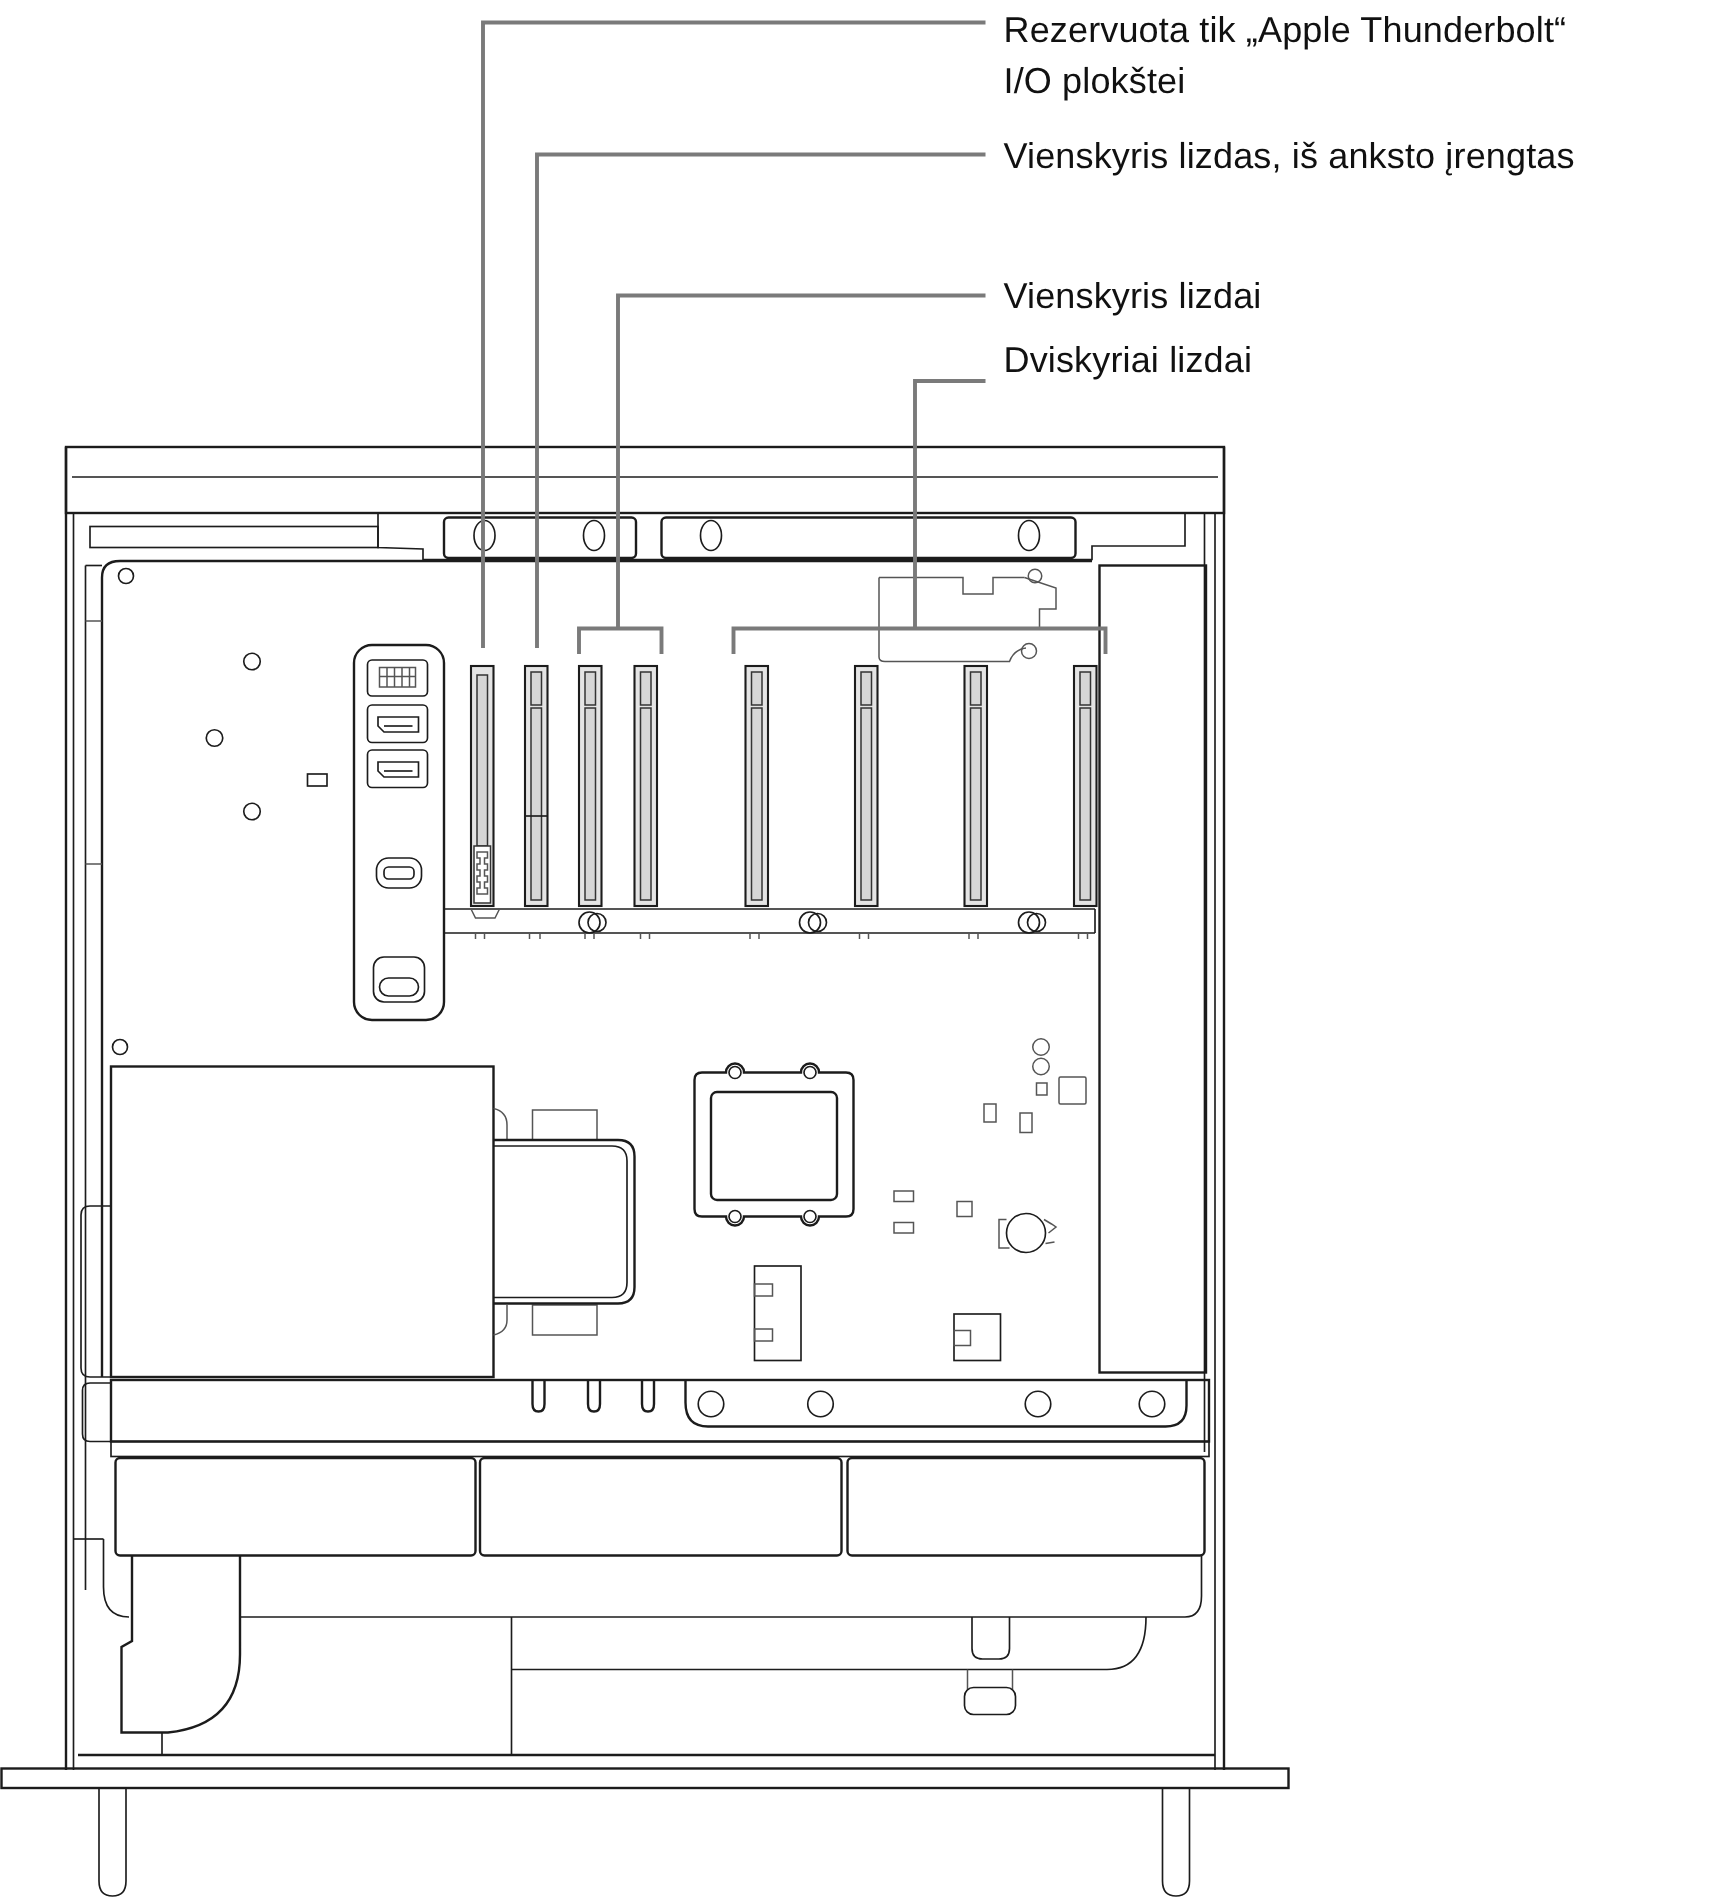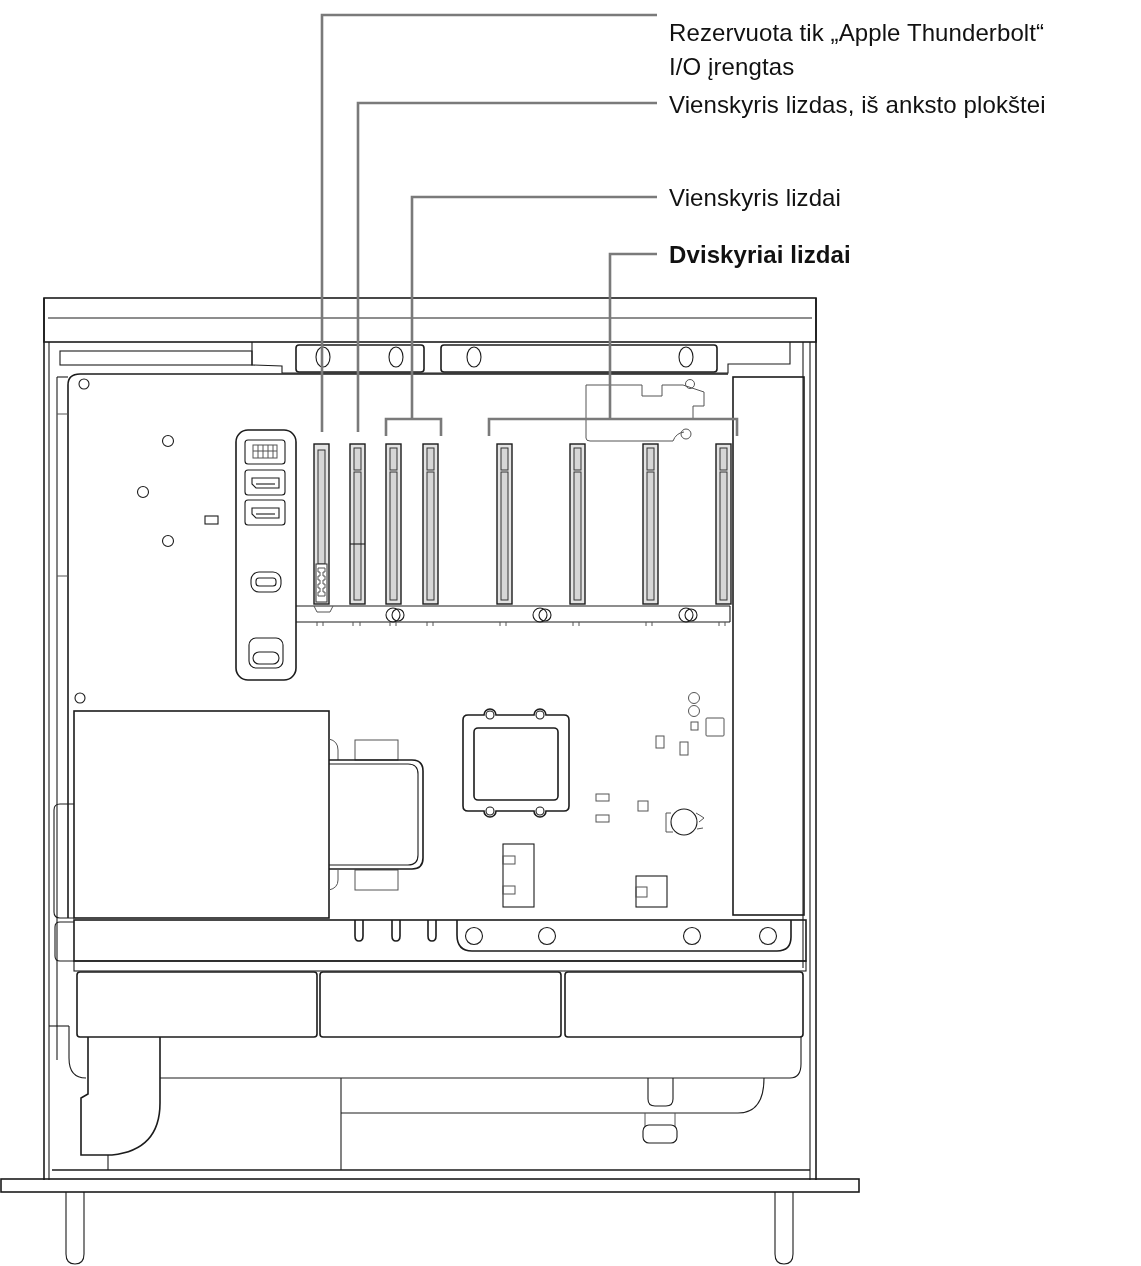--- a/index.html
+++ b/index.html
@@ -261,25 +261,25 @@
   <g>
     <polyline class="callout-line" points="322,432 322,15 657,15"></polyline>
     <polyline class="callout-line" points="358,432 358,103 657,103"></polyline>
     <polyline class="callout-line" points="412,419 412,197 657,197"></polyline>
     <polyline class="callout-line" points="610,419 610,254 657,254"></polyline>
     <polyline class="callout-line" points="386,436 386,419 441,419 441,436"></polyline>
     <polyline class="callout-line" points="489,436 489,419 737,419 737,436"></polyline>
   </g>
 </svg>
 
-<div class="callout-text" style="top:16px;">
+<div class="callout-text" style="top:4px;">
   <div>Rezervuota tik „Apple Thunderbolt“</div>
-  <div>I/O įrengtas</div>
+  <div>I/O plokštei</div>
 </div>
 <div class="callout-text" style="top:88px;">
-  <div>Vienskyris lizdas, iš anksto plokštei</div>
+  <div>Vienskyris lizdas, iš anksto įrengtas</div>
 </div>
 <div class="callout-text" style="top:181px;">
   <div>Vienskyris lizdai</div>
 </div>
-<div class="callout-text" style="top:238px;font-weight:bold;">
+<div class="callout-text" style="top:224px;">
   <div>Dviskyriai lizdai</div>
 </div>
 
 </body></html>

